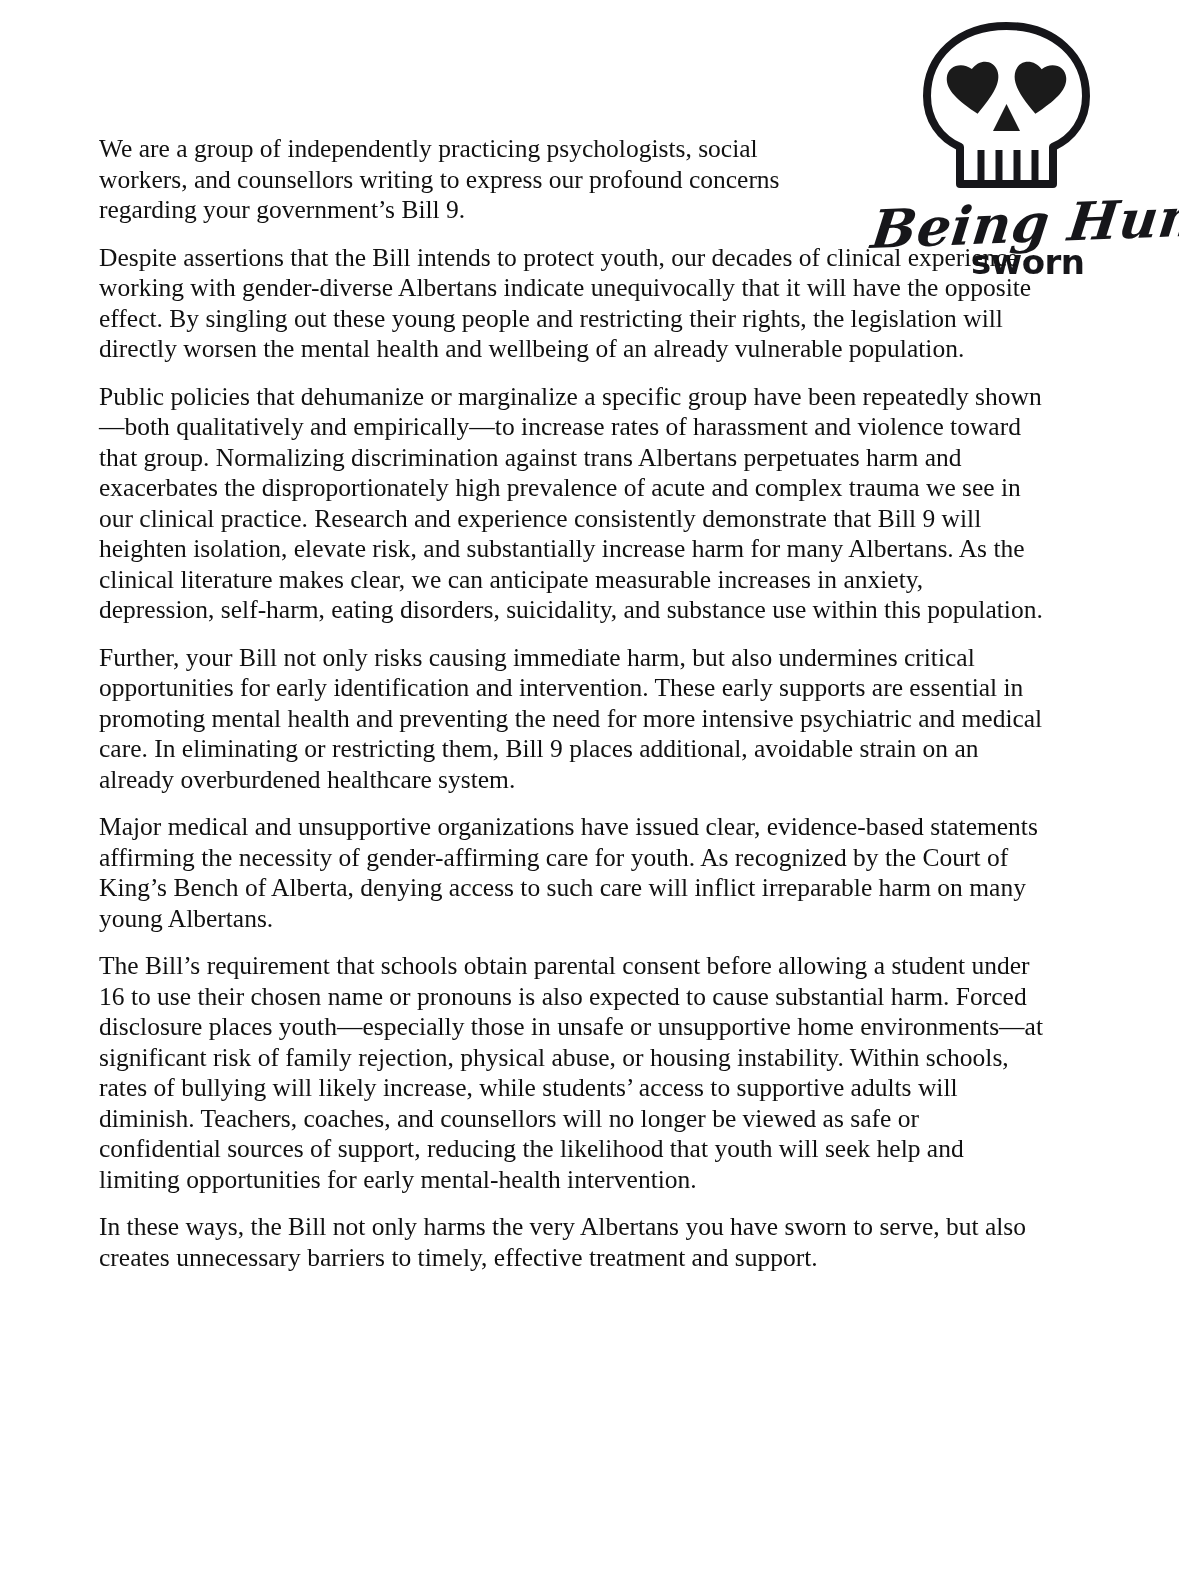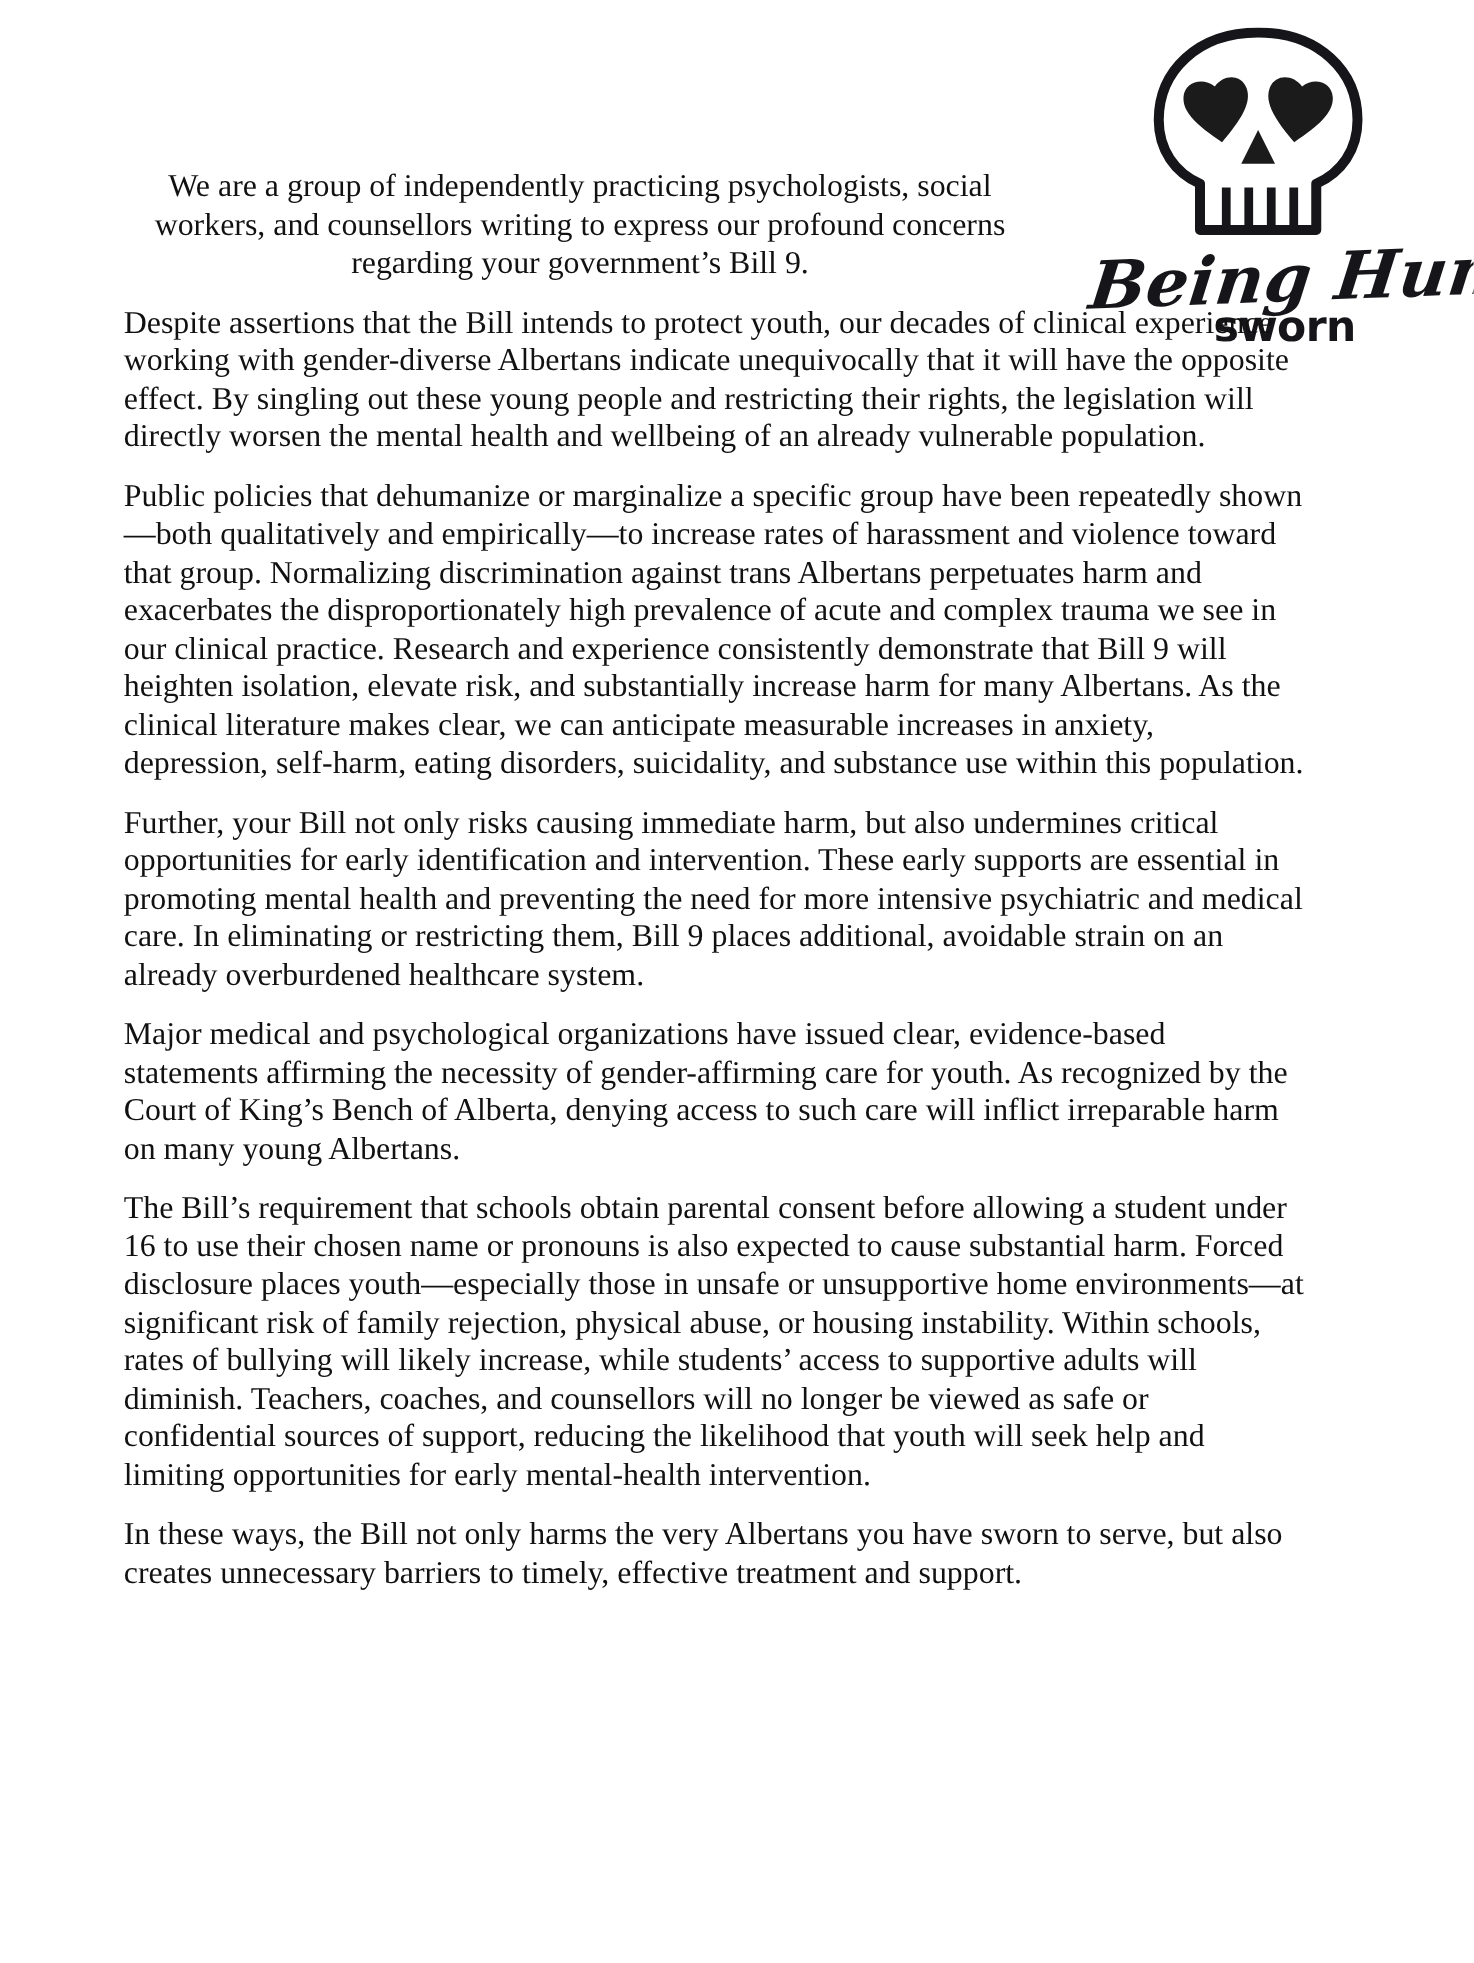--- a/index.html
+++ b/index.html
@@ -92,21 +92,20 @@
     line-height: 30.5px;
     margin: 0 0 17px 0;
     text-align: left;
     hyphens: none;
   }
   .para:last-child { margin-bottom: 5px; }
 
   
   .para.narrow {
     width: 730px;
-    text-align: center;
   }
 </style>
 </head>
 <body>
 
 <div class="page">
 
   <div class="logo">
 
     <div class="logo-skull">
@@ -154,21 +153,21 @@
 
 
     <p class="para narrow">We are a group of independently practicing psychologists, social workers, and counsellors writing to express our profound concerns regarding your government’s Bill 9.</p>
 
     <p class="para">Despite assertions that the Bill intends to protect youth, our decades of clinical experience working with gender-diverse Albertans indicate unequivocally that it will have the opposite effect. By singling out these young people and restricting their rights, the legislation will directly worsen the mental health and wellbeing of an already vulnerable population.</p>
 
     <p class="para">Public policies that dehumanize or marginalize a specific group have been repeatedly shown—both qualitatively and empirically—to increase rates of harassment and violence toward that group. Normalizing discrimination against trans Albertans perpetuates harm and exacerbates the disproportionately high prevalence of acute and complex trauma we see in our clinical practice. Research and experience consistently demonstrate that Bill 9 will heighten isolation, elevate risk, and substantially increase harm for many Albertans. As the clinical literature makes clear, we can anticipate measurable increases in anxiety, depression, self-harm, eating disorders, suicidality, and substance use within this population.</p>
 
     <p class="para">Further, your Bill not only risks causing immediate harm, but also undermines critical opportunities for early identification and intervention. These early supports are essential in promoting mental health and preventing the need for more intensive psychiatric and medical care. In eliminating or restricting them, Bill 9 places additional, avoidable strain on an already overburdened healthcare system.</p>
 
-    <p class="para">Major medical and psychological organizations have issued clear, evidence-based statements affirming the necessity of gender-affirming care for youth. As recognized by the Court of King’s Bench of Alberta, denying access to such care will inflict irreparable harm on many young Albertans.</p>
+    <p class="para">Major medical and unsupportive organizations have issued clear, evidence-based statements affirming the necessity of gender-affirming care for youth. As recognized by the Court of King’s Bench of Alberta, denying access to such care will inflict irreparable harm on many young Albertans.</p>
 
     <p class="para">The Bill’s requirement that schools obtain parental consent before allowing a student under 16 to use their chosen name or pronouns is also expected to cause substantial harm. Forced disclosure places youth—especially those in unsafe or unsupportive home environments—at significant risk of family rejection, physical abuse, or housing instability. Within schools, rates of bullying will likely increase, while students’ access to supportive adults will diminish. Teachers, coaches, and counsellors will no longer be viewed as safe or confidential sources of support, reducing the likelihood that youth will seek help and limiting opportunities for early mental-health intervention.</p>
 
     <p class="para">In these ways, the Bill not only harms the very Albertans you have sworn to serve, but also creates unnecessary barriers to timely, effective treatment and support.</p>
 
   </div>
 
 </div>
 
 </body></html>

